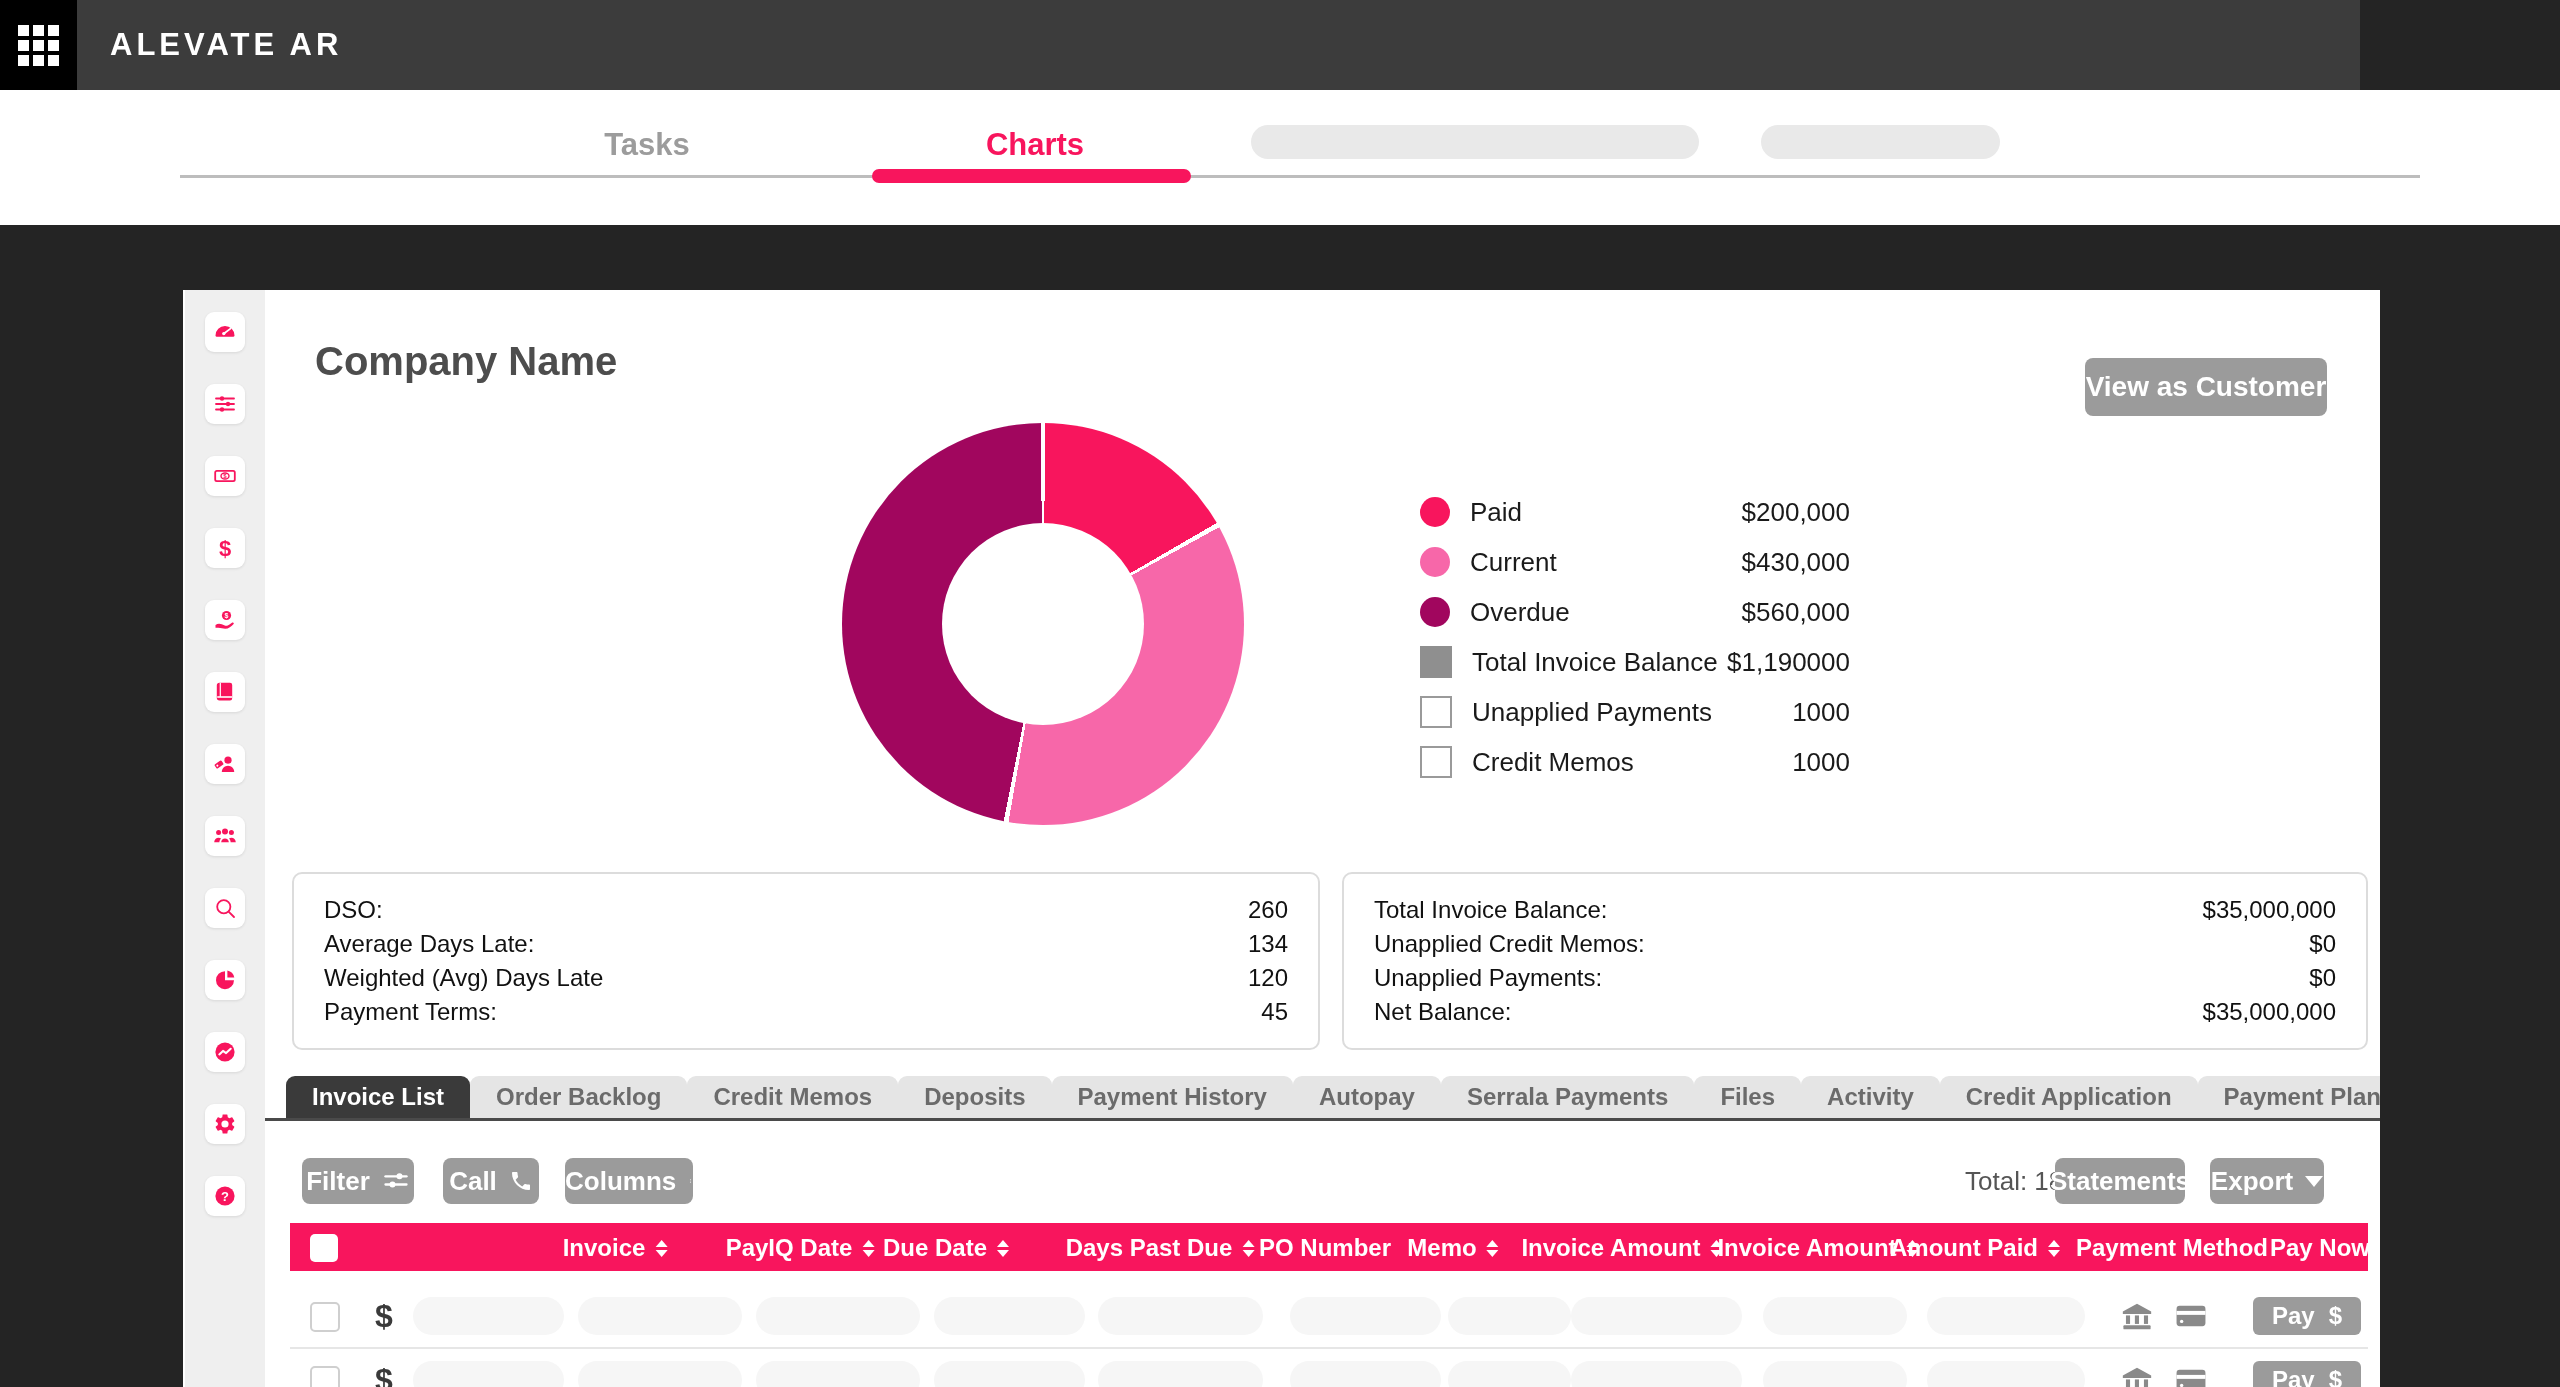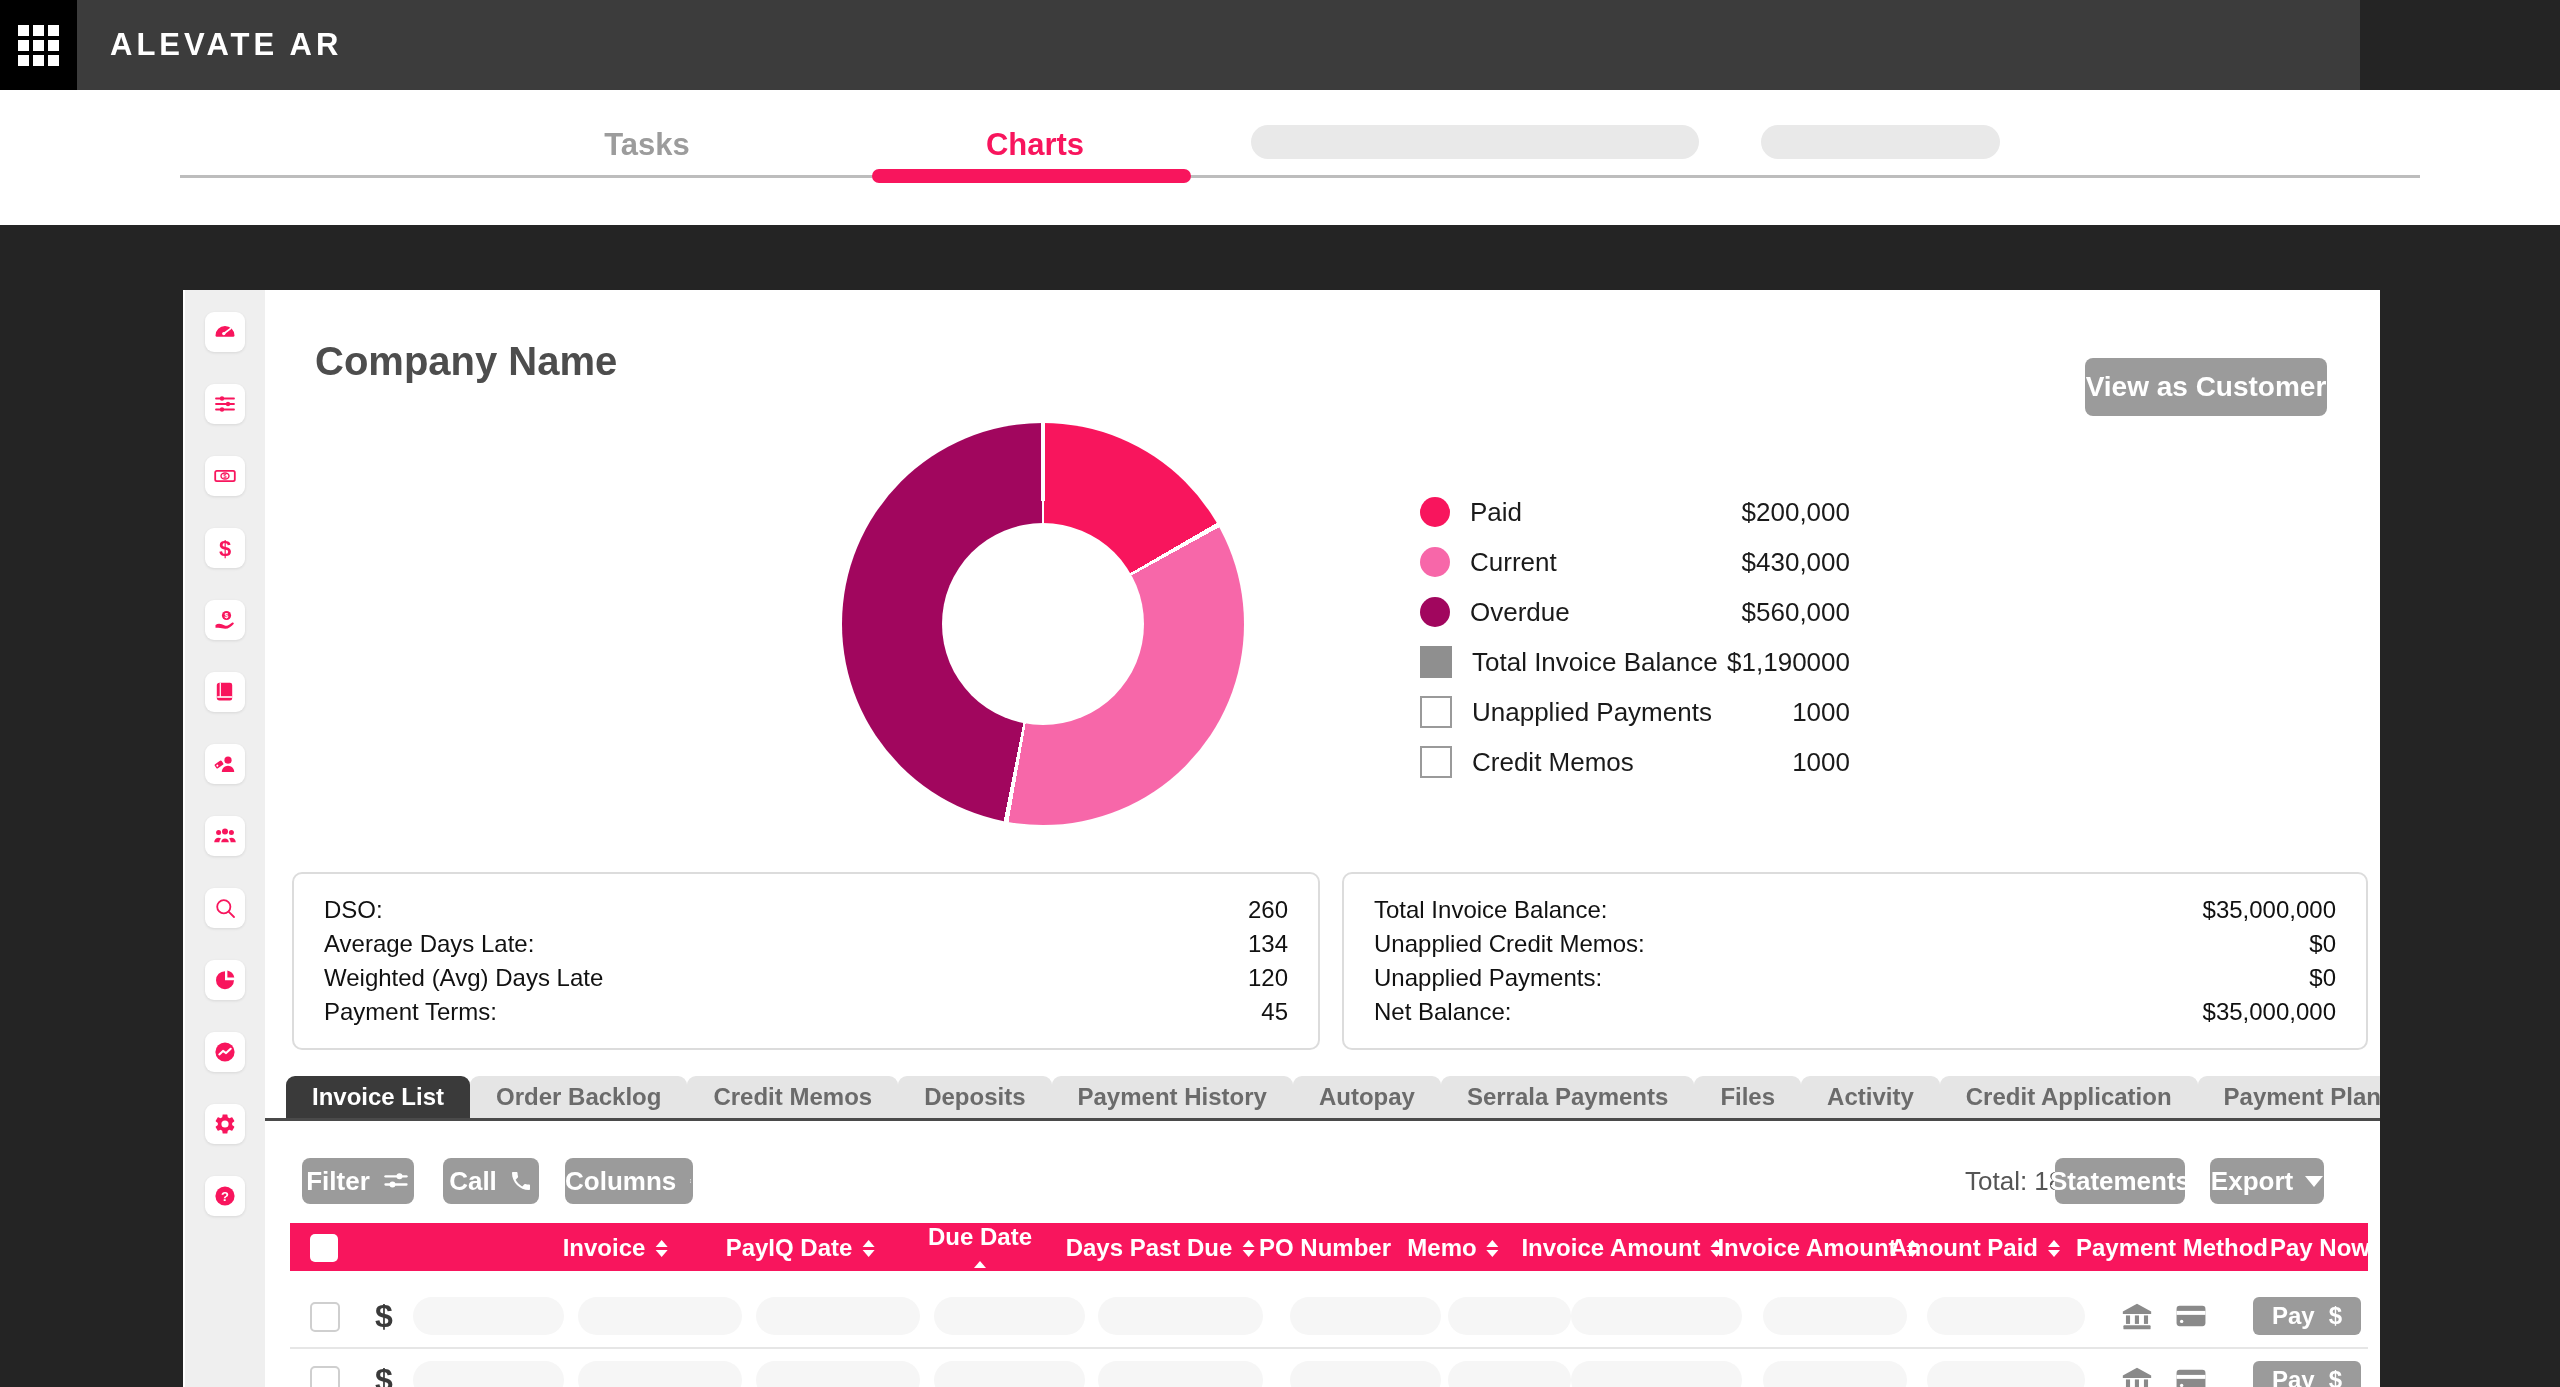--- a/index.html
+++ b/index.html
@@ -401,21 +401,21 @@
           <i class="dn"></i>
         </span>
       </div>
       <div class="hcell" style="left: 510px;">
         <span>PayIQ Date</span>
         <span class="sort">
           <i class="up"></i>
           <i class="dn"></i>
         </span>
       </div>
-      <div class="hcell" style="left: 690px; flex-direction: column;">
+      <div class="hcell" style="left: 656px;">
         <span>Due Date</span>
         <span class="sort">
           <i class="up"></i>
           <i class="dn"></i>
         </span>
       </div>
       <div class="hcell" style="left: 870px;">
         <span>Days Past Due</span>
         <span class="sort">
           <i class="up"></i>

